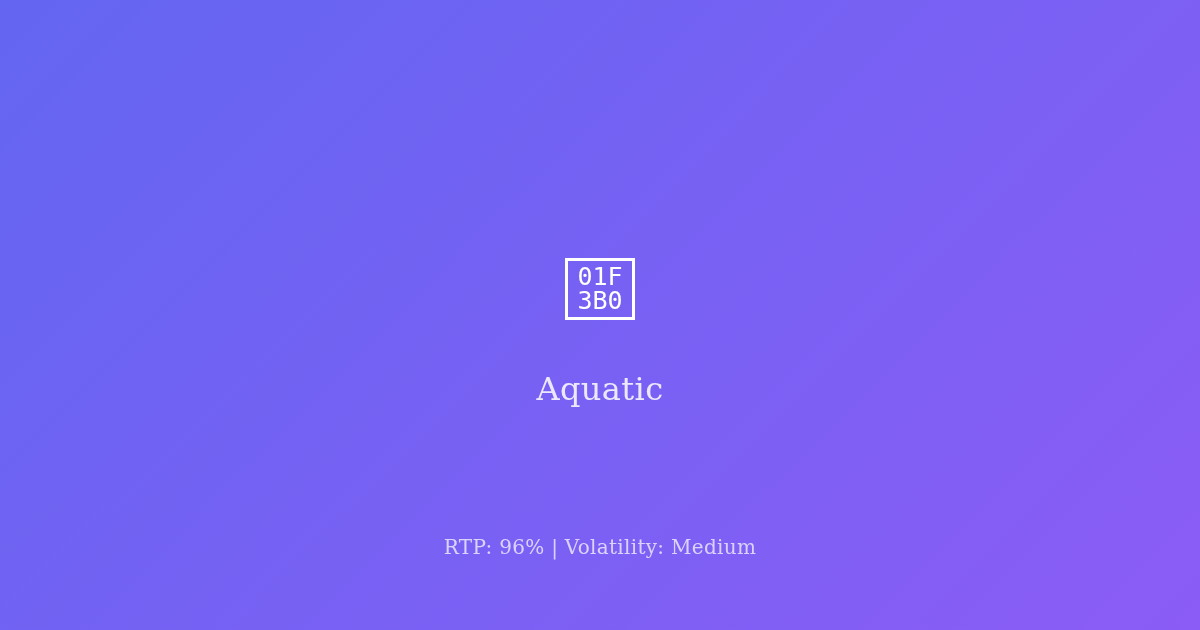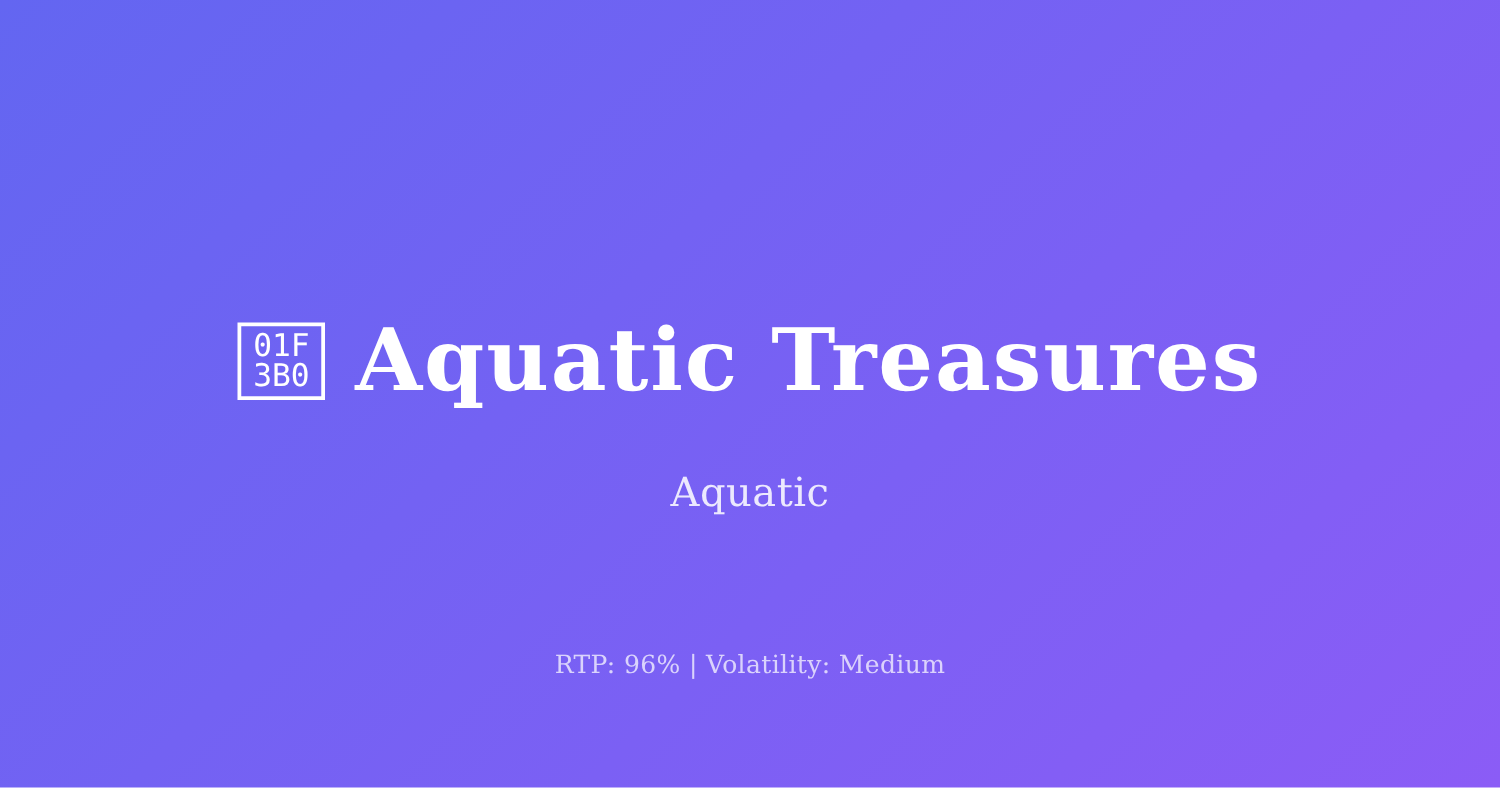--- a/index.html
+++ b/index.html
@@ -75,21 +75,21 @@
     font-weight: 400;
     color: rgba(255, 255, 255, 0.86);
     letter-spacing: 0.4px;
     line-height: 1.2;
   }
 
   .meta-footer {
     position: absolute;
     left: 0;
     right: 0;
-    bottom: 86px;
+    bottom: 70px;
     text-align: center;
     font-family: "DejaVu Serif", "Liberation Serif", serif;
     font-size: 20px;
     font-weight: 400;
     color: rgba(255, 255, 255, 0.72);
     letter-spacing: 0.3px;
     line-height: 1.3;
   }
 </style>
 </head>
@@ -97,21 +97,20 @@
 
 <div class="hero">
 
   <div class="title-row">
 
     <span class="glyph-tofu">
       <span>01F</span>
       <span>3B0</span>
     </span>
 
-    <h1 class="game-title">Aquatic Treasures</h1>
 
   </div>
 
   <div class="subtitle">Aquatic</div>
 
 </div>
 
 <div class="meta-footer">RTP: 96% | Volatility: Medium</div>
 
 </body></html>

